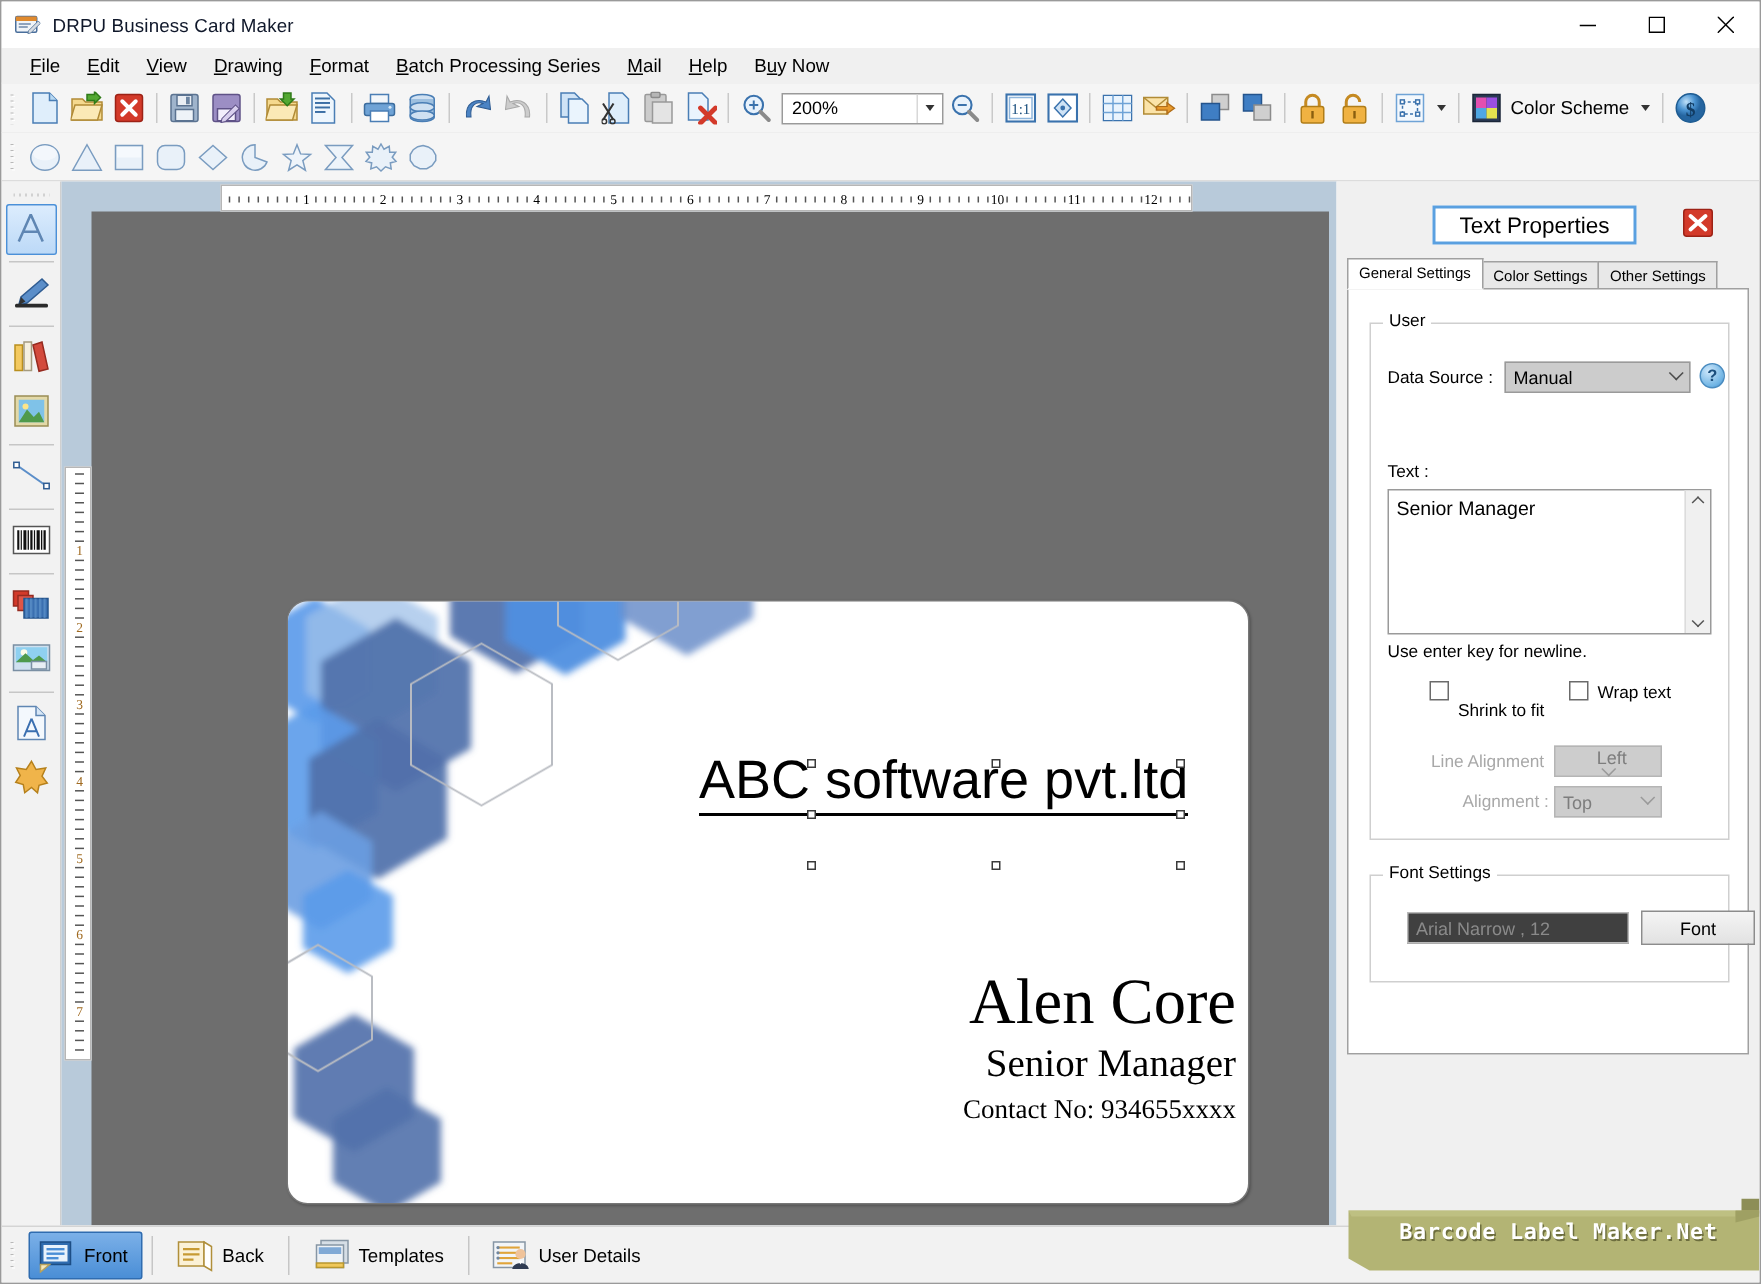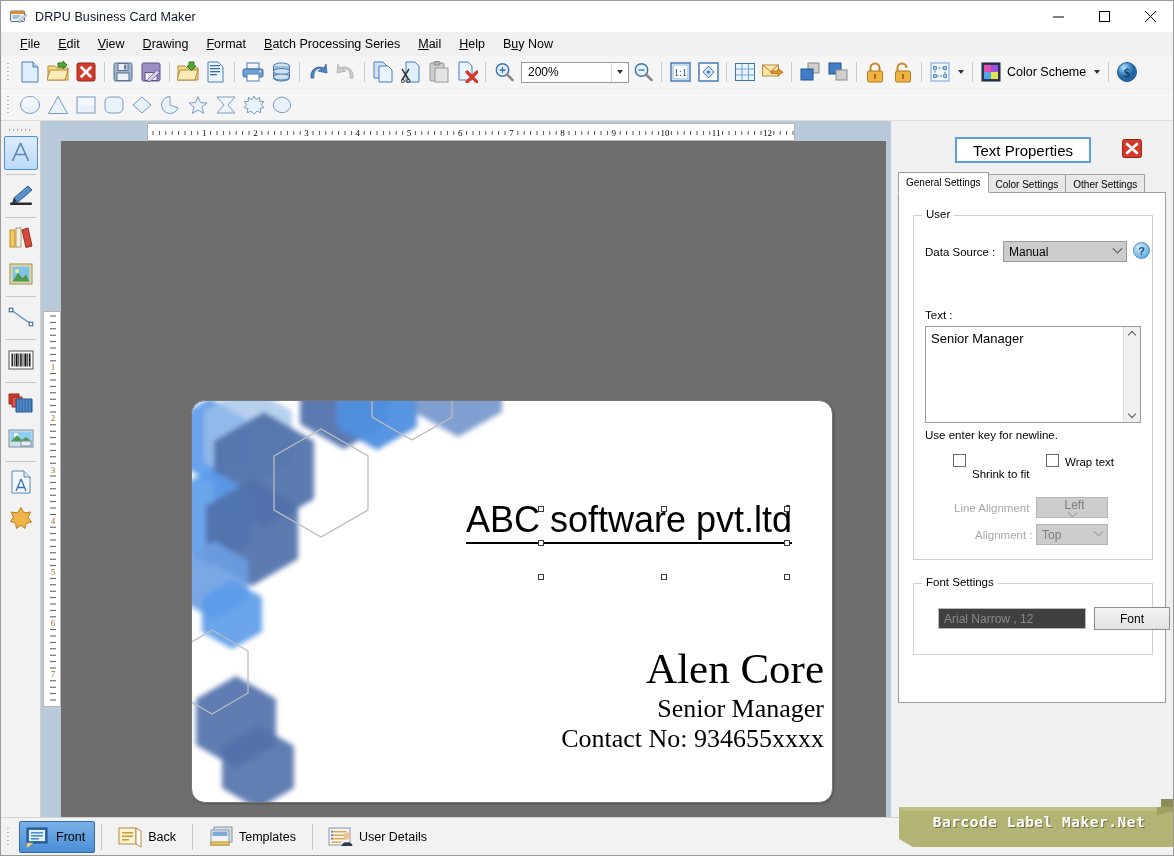--- a/index.html
+++ b/index.html
@@ -767,21 +767,21 @@
         </svg>
       </div>
 
       <div style="position:absolute;left:274px;top:98px;width:358px;">
         <span style="display:inline-block;border-bottom:2.5px solid #000;font-size:36px;font-family:'Liberation Sans',sans-serif;color:#000;white-space:nowrap;padding-bottom:1px;">ABC software pvt.ltd</span>
       </div>
 
       <div style="position:absolute;left:300px;top:243px;width:332px;text-align:right;font-family:'Liberation Serif',serif;color:#000;">
         <div style="font-size:43px;line-height:50px;white-space:nowrap;">Alen Core</div>
         <div style="font-size:26px;line-height:30px;white-space:nowrap;">Senior Manager</div>
-        <div style="font-size:26px;line-height:30px;white-space:nowrap;">Contact No: 934655xxxx</div>
+        <div style="font-size:18px;line-height:30px;white-space:nowrap;">Contact No: 934655xxxx</div>
       </div>
     </div>
 
     <div>
       <div class="handle" style="left:497px;top:385px;"></div>
       <div class="handle" style="left:620px;top:385px;"></div>
       <div class="handle" style="left:743px;top:385px;"></div>
       <div class="handle" style="left:497px;top:419px;"></div>
       <div class="handle" style="left:743px;top:419px;"></div>
       <div class="handle" style="left:497px;top:453px;"></div>

